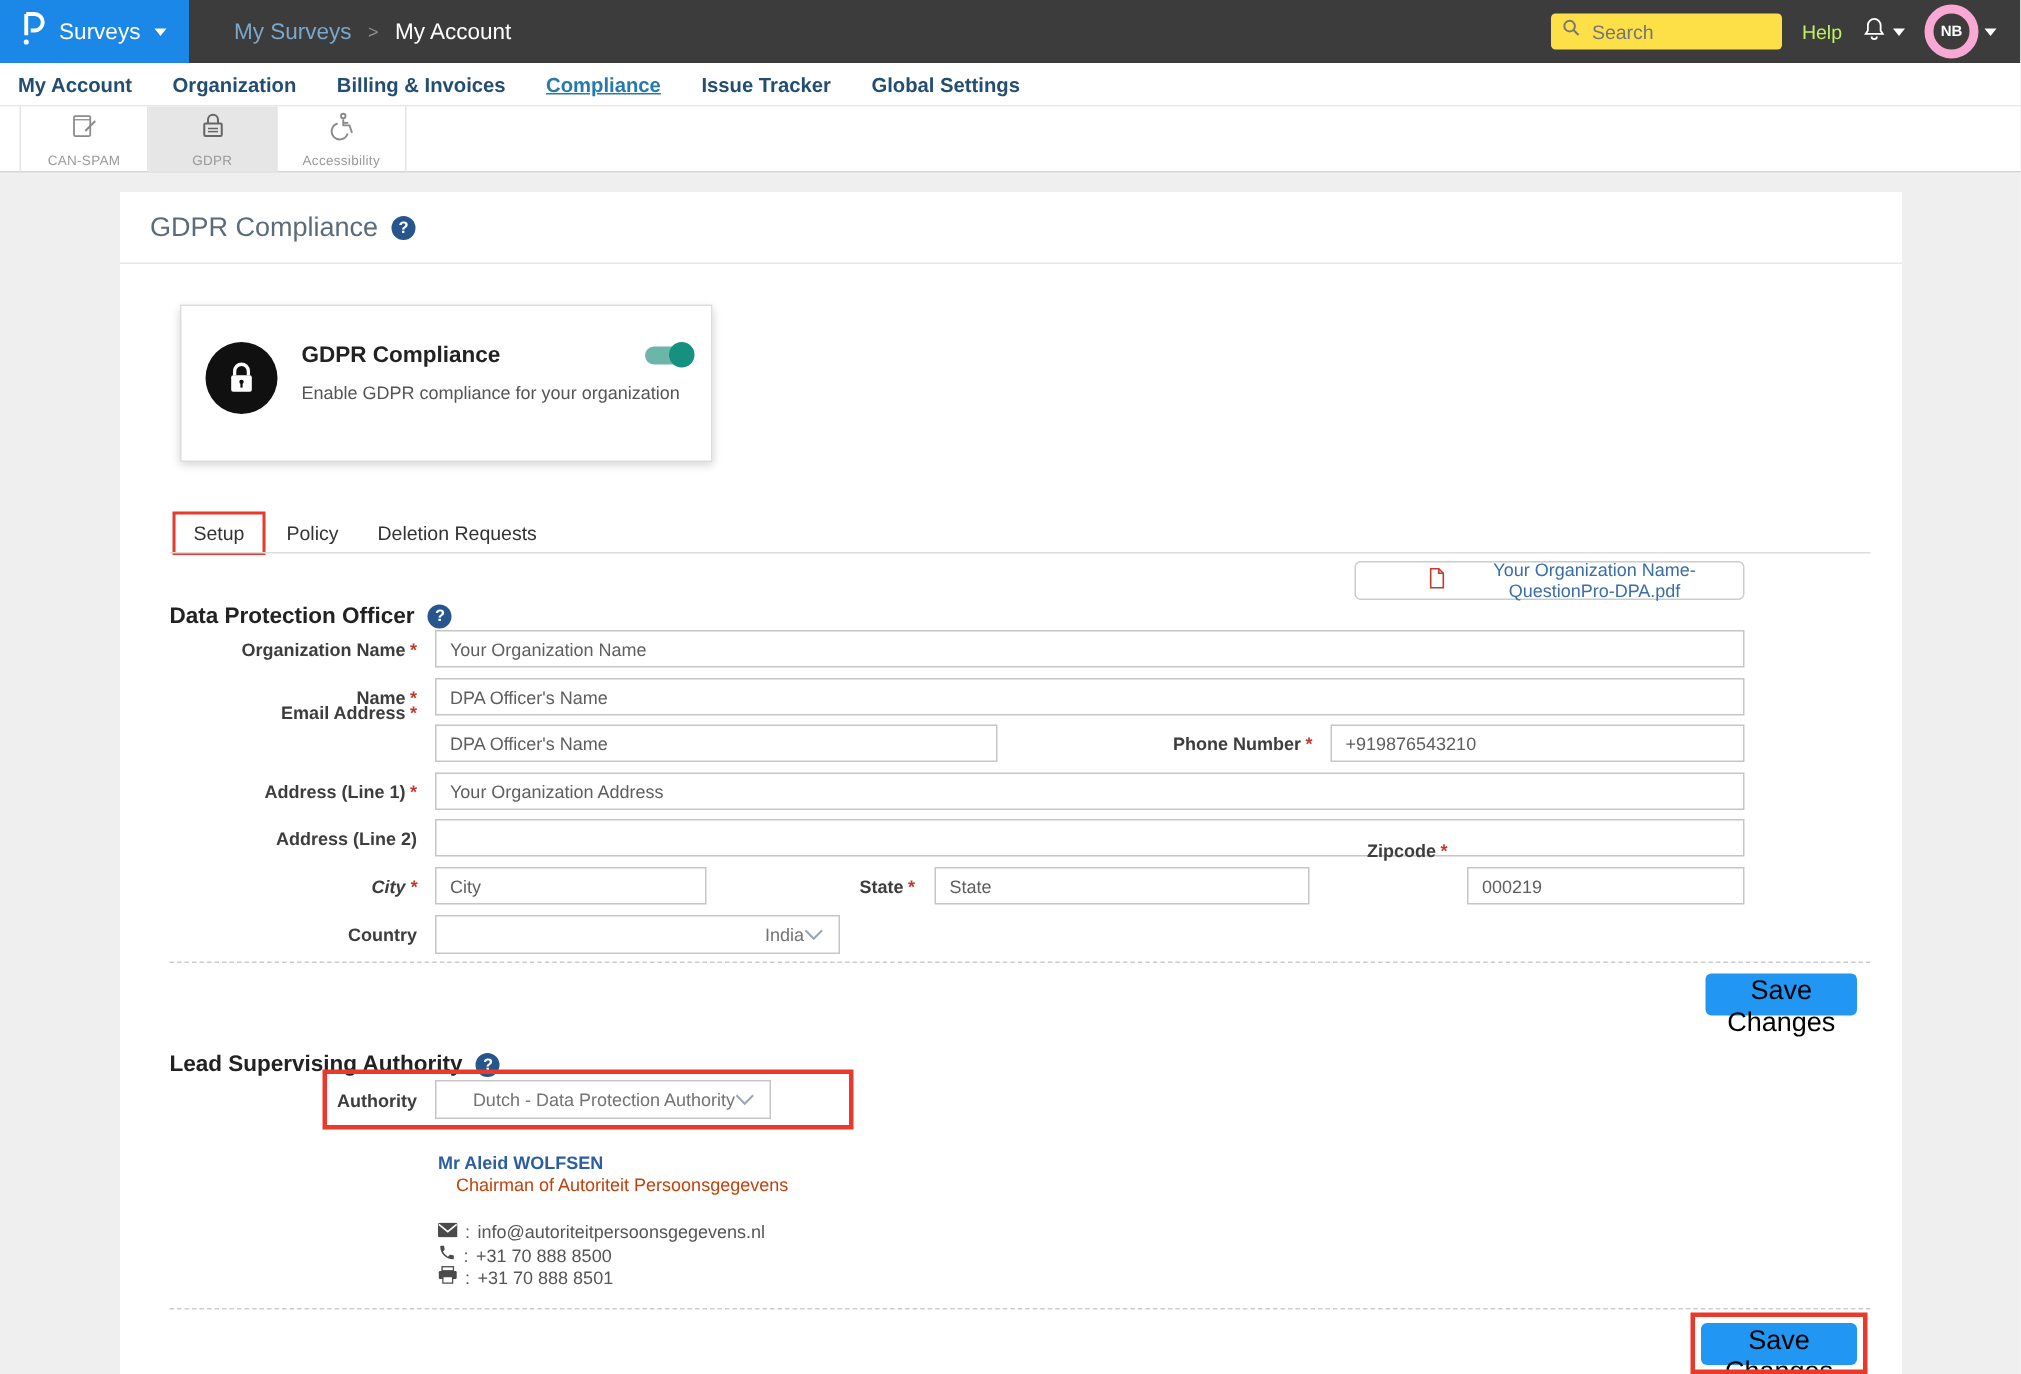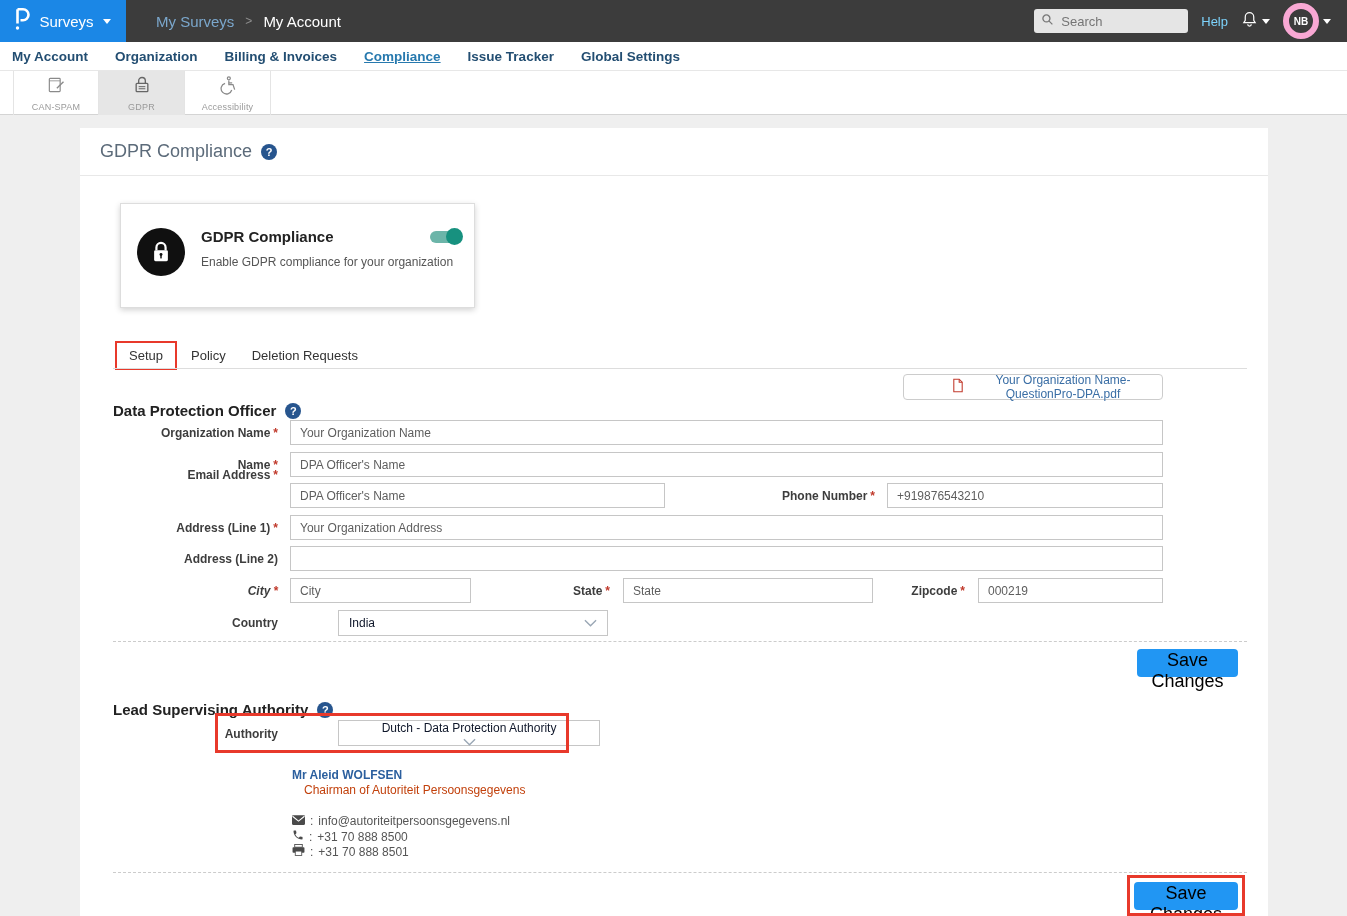--- a/index.html
+++ b/index.html
@@ -12,25 +12,25 @@
   .brand{width:126px;height:42px;background:#1b87e6;display:flex;align-items:center;
          justify-content:center;gap:9px;color:#fff;cursor:pointer;flex:none;}
   .brand-label{font-size:15px;}
   .caret{width:0;height:0;border-left:4px solid transparent;border-right:4px solid transparent;
          border-top:5px solid #fff;display:inline-block;}
   .breadcrumb{margin-left:30px;font-size:15px;display:flex;gap:11px;align-items:center;}
   .bc-link{color:#7ba7cc;cursor:pointer;}
   .bc-sep{color:#8f8f8f;font-size:12px;}
   .bc-current{color:#fff;}
   .topbar-right{margin-left:auto;display:flex;align-items:center;gap:13px;padding-right:16px;}
-  .searchbox{width:140px;height:24px;background:#e5e5e5;border-radius:3px;display:flex;
+  .searchbox{width:140px;height:24px;background:#fde047;border-radius:3px;display:flex;
              align-items:center;padding:0 7px;gap:5px;}
   .searchbox input{border:none;outline:none;width:100%;font-size:13px;color:#444;
                    font-family:inherit;background:transparent;}
-  .help-label{color:#7dd3fc;font-size:13px;cursor:pointer;}
+  .help-label{color:#bef264;font-size:13px;cursor:pointer;}
   .iconwrap{display:flex;align-items:center;gap:4px;cursor:pointer;}
   .avatar{width:24px;height:24px;border-radius:50%;border:6px solid #f9a8d4;color:#fff;
           font-size:10px;font-weight:bold;display:flex;align-items:center;justify-content:center;}
 
   
   .mainnav{position:absolute;top:42px;left:0;width:1347px;height:29px;background:#fff;
            border-bottom:1px solid #e7e7e7;display:flex;align-items:center;gap:27px;
            padding-left:12px;box-sizing:border-box;}
   .nav-item{font-size:13.5px;color:#234e72;font-weight:bold;cursor:pointer;}
   .nav-item.active{color:#2779ae;text-decoration:underline;}
@@ -77,23 +77,23 @@
                    display:flex;align-items:center;gap:9px;margin-top:24px;}
   .pdf-btn{position:absolute;left:823px;top:246px;width:260px;height:26px;border:1px solid #ccc;
            border-radius:4px;background:#fff;display:flex;align-items:center;justify-content:center;
            gap:6px;font-size:12px;color:#3a6ea5;cursor:pointer;font-family:inherit;padding-left:48px;}
 
   
   .flabel{position:absolute;font-size:12px;font-weight:bold;color:#3d3d3d;text-align:right;}
   .req{color:#c0392b;margin-left:3px;}
   .tinput{position:absolute;height:25px;border:1px solid #c6c6c6;font-size:12px;color:#5e5e5e;
           padding:0 9px;box-sizing:border-box;font-family:inherit;background:#fff;outline:none;}
-  .tselect{position:absolute;height:26px;border:1px solid #c6c6c6;font-size:12px;color:#0f172a;
+  .tselect{position:absolute;height:26px;border:1px solid #c6c6c6;font-size:12px;color:#737373;
            box-sizing:border-box;background:#fff;display:flex;align-items:center;
-           justify-content:space-between;padding:0 10px;cursor:pointer;margin-left:48px;}
+           justify-content:flex-end;padding:0 10px;cursor:pointer;}
   .dash{position:absolute;left:33px;width:1134px;border-top:1px dashed #ccc;}
   .save-btn{position:absolute;background:#2196f3;color:#000000;border:none;border-radius:4px;
             font-size:18px;font-family:inherit;cursor:pointer;}
 
   
   .contact-name{position:absolute;left:212px;top:640px;font-size:12px;font-weight:bold;color:#2b5f9e;}
   .contact-title{position:absolute;left:224px;top:655px;font-size:12px;color:#c2410c;}
   .contact-line{position:absolute;left:212px;font-size:12px;color:#555;display:flex;
                 align-items:center;gap:5px;}
 
@@ -267,21 +267,21 @@
     <input class="tinput" style="left: 210px; top: 418px; width: 873px;" value="">
 
     <div class="flabel" style="left:0;width:198px;top:456px;font-style:italic;">
       <span>City</span><span class="req">*</span>
     </div>
     <input class="tinput" style="left: 210px; top: 450px; width: 181px;" value="City">
     <div class="flabel" style="left:430px;width:100px;top:456px;">
       <span>State</span><span class="req">*</span>
     </div>
     <input class="tinput" style="left: 543px; top: 450px; width: 250px;" value="State">
-    <div class="flabel" style="left:785px;width:100px;top:456px;">
+    <div class="flabel" style="left:785px;width:100px;top:432px;">
       <span>Zipcode</span><span class="req">*</span>
     </div>
     <input class="tinput" style="left: 898px; top: 450px; width: 185px;" value="000219">
 
     <div class="flabel" style="left:0;width:198px;top:488px;">
       <span>Country</span>
     </div>
     <div class="tselect" style="left:210px;top:482px;width:270px;">
       <span>India</span>
       <span>
@@ -295,21 +295,21 @@
     <button class="save-btn" style="left:1057px;top:521px;width:101px;height:28px;">Save Changes</button>
 
     <div class="section-heading" style="left:33px;top:549px;">
       <span>Lead Supervising Authority</span>
       <span class="help-icon">?</span>
     </div>
 
     <div class="flabel" style="left:60px;width:138px;top:599px;">
       <span>Authority</span>
     </div>
-    <div class="tselect" style="left:210px;top:592px;width:262px;flex-direction:column;">
+    <div class="tselect" style="left:210px;top:592px;width:224px;">
       <span>Dutch - Data Protection Authority</span>
       <span>
         <svg width="13" height="8" viewBox="0 0 14 8" fill="none" stroke="#9aa7b5" stroke-width="1.5">
             <path d="M1 1l6 6 6-6"></path>
           </svg>
       </span>
     </div>
     <div class="red-box" style="left:135px;top:585px;width:354px;height:40px;"></div>
 
     <div class="contact-name">Mr Aleid WOLFSEN</div>

